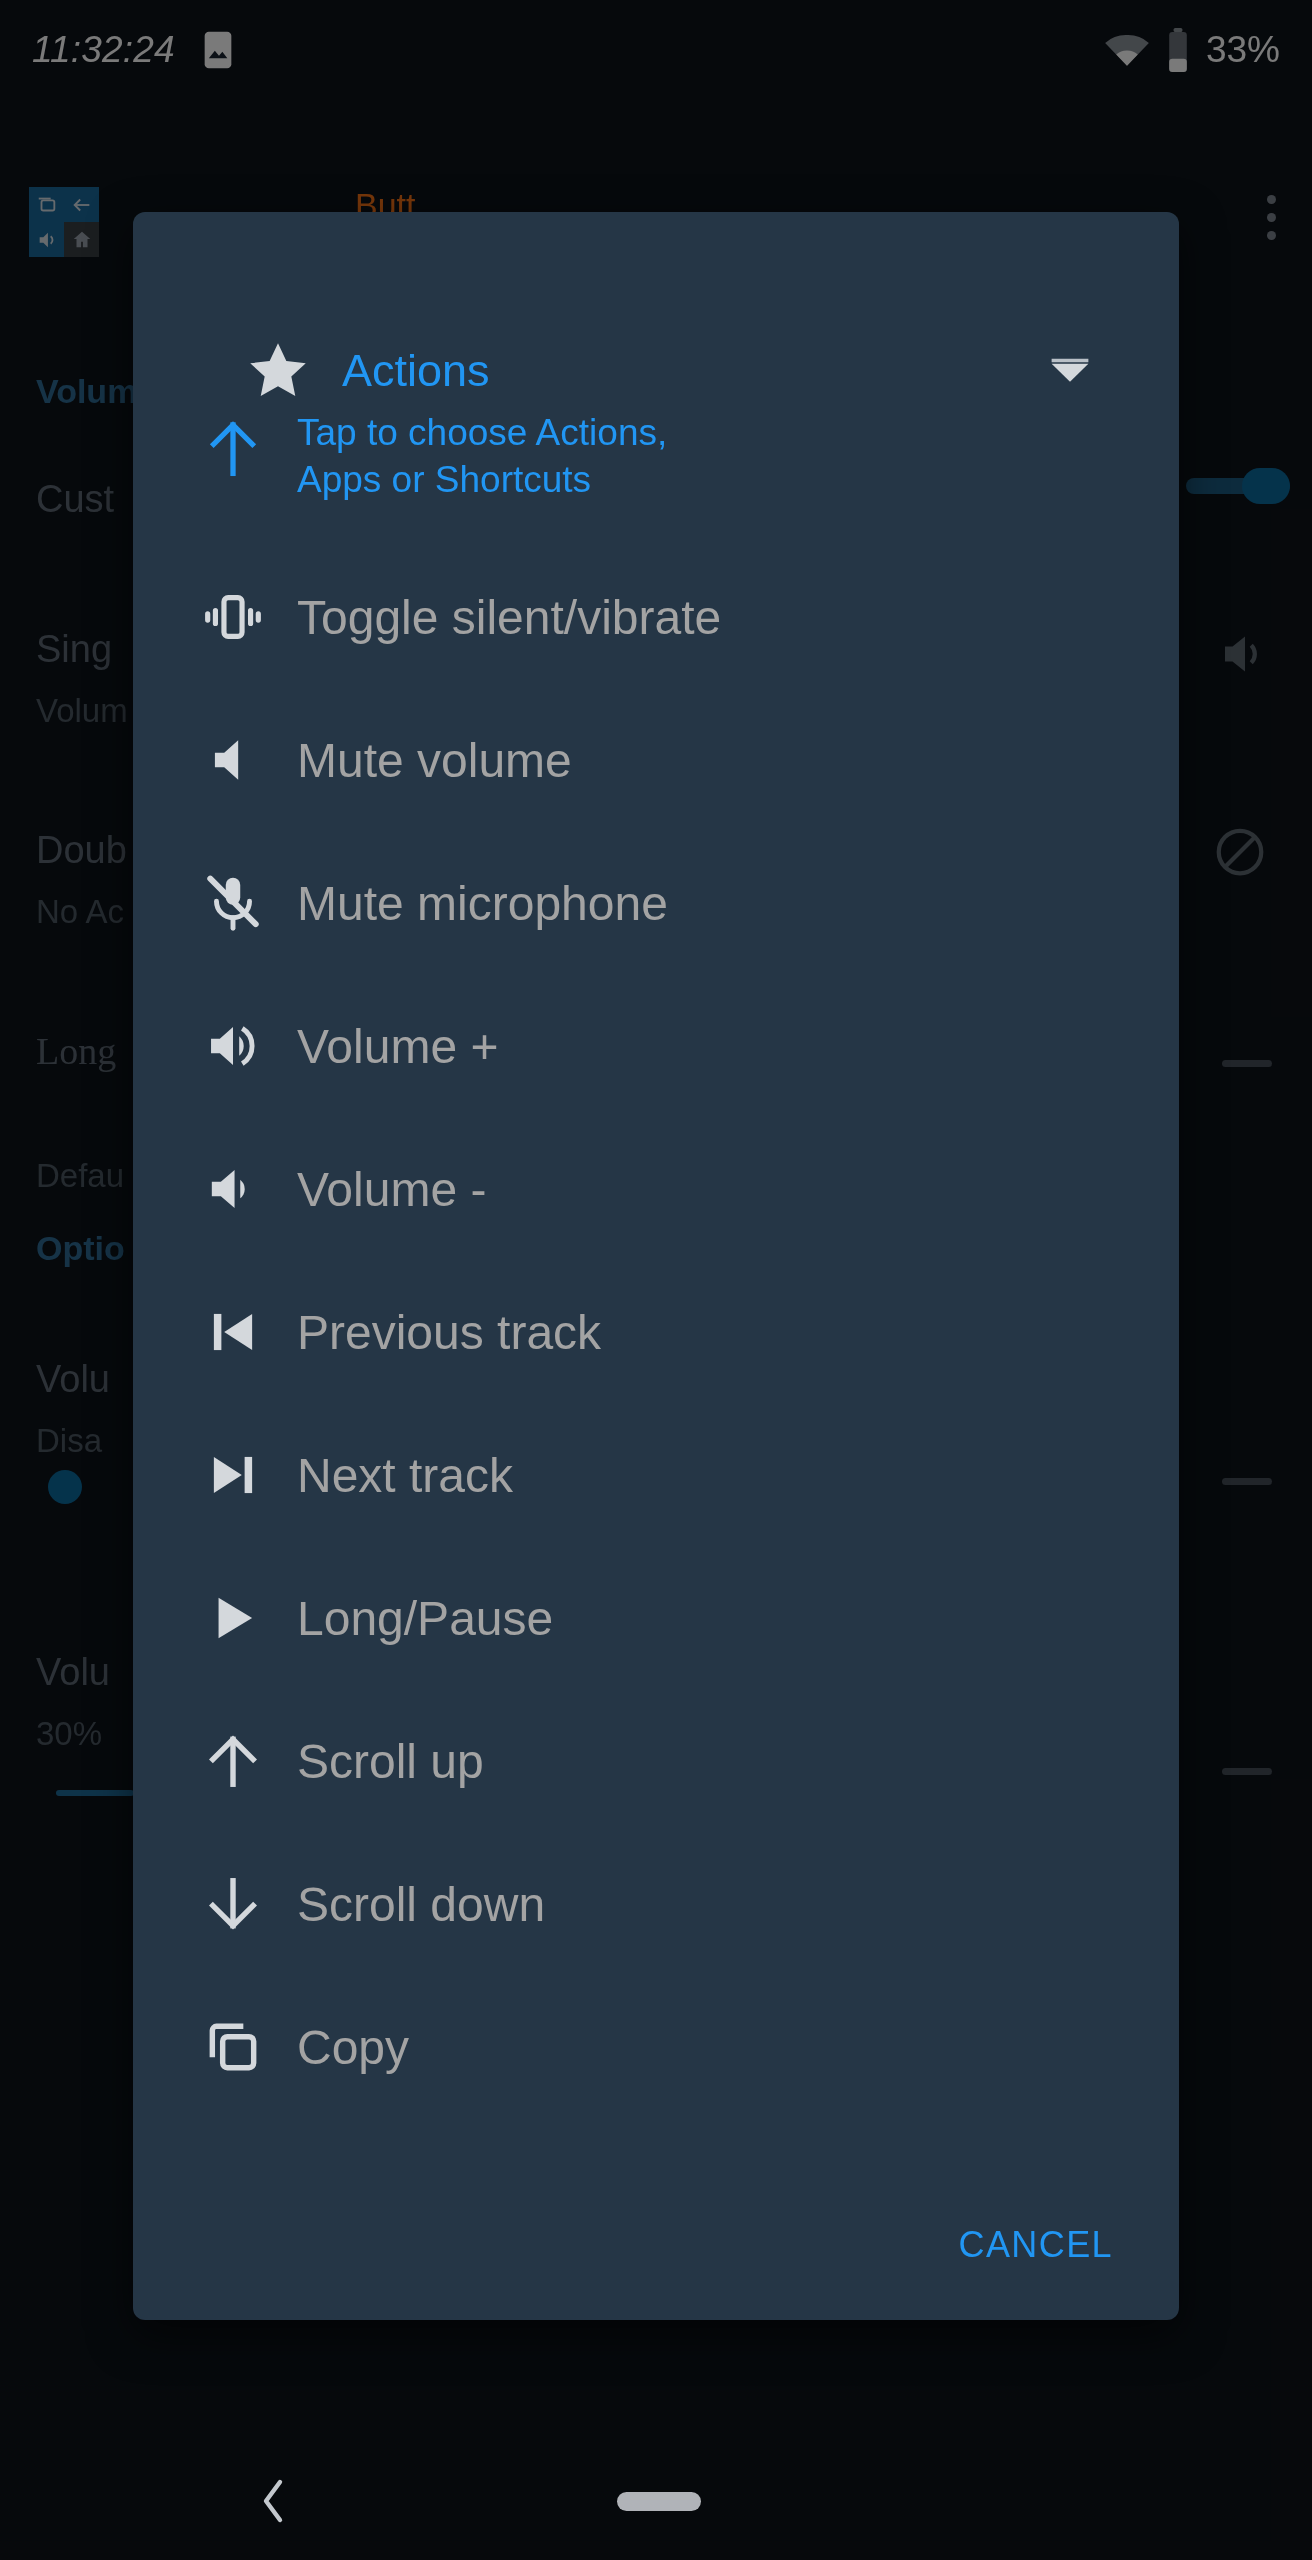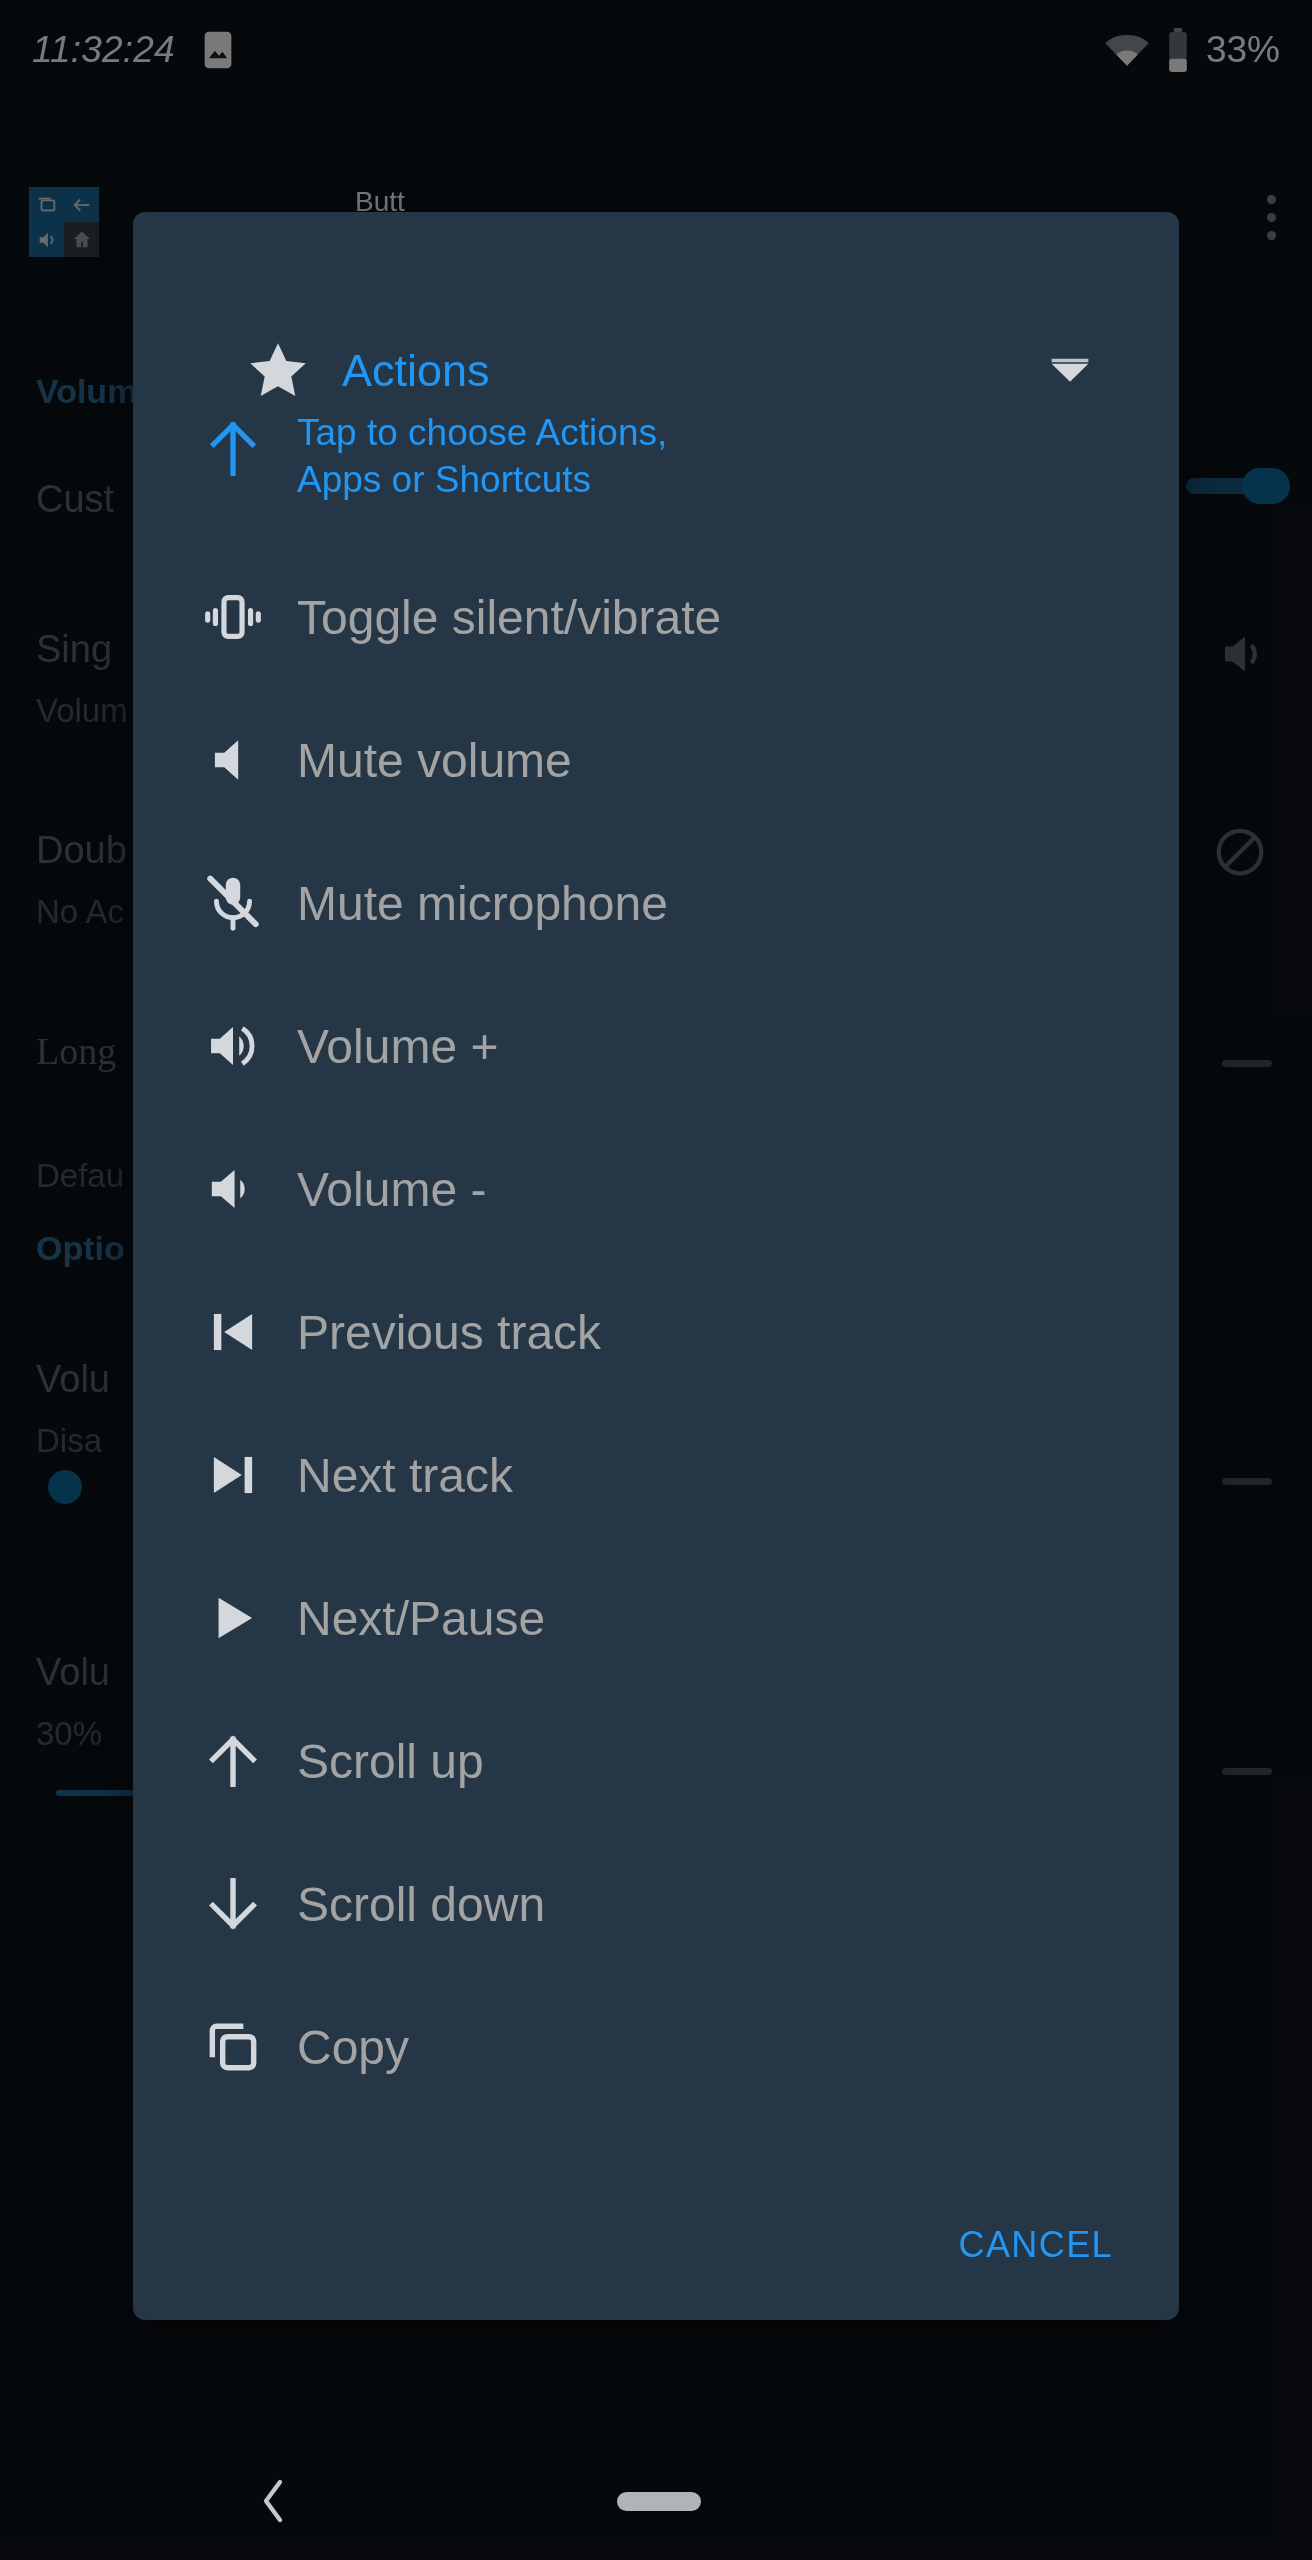--- a/index.html
+++ b/index.html
@@ -28,21 +28,21 @@
     position: absolute; color: #2e6c95; font-size: 34px; font-weight: bold;
     white-space: nowrap;
   }
   .bg-title {
     position: absolute; color: #5d6873; font-size: 38px; white-space: nowrap;
   }
   .bg-sub {
     position: absolute; color: #4d5862; font-size: 33px; white-space: nowrap;
   }
   .bg-toolbar-title {
-    position: absolute; color: #ffffff; font-size: 28px; white-space: nowrap;
+    position: absolute; color: #f97316; font-size: 34px; white-space: nowrap;
   }
 
   
   .a11y-quad {
     position: absolute; left: 29px; top: 187px;
     width: 70px; height: 70px;
     display: grid; grid-template-columns: 35px 35px; grid-template-rows: 35px 35px;
   }
   .a11y-cell {
     display: flex; align-items: center; justify-content: center;
@@ -370,21 +370,21 @@
         </span>
         <span class="dlg-row-label">Next track</span>
       </div>
 
       <div class="dlg-row">
         <span class="dlg-row-ic">
           <svg width="62" height="62" viewBox="0 0 24 24" fill="#d4d8dc">
             <path d="M6.4 4.2l13 7.8-13 7.8z"></path>
           </svg>
         </span>
-        <span class="dlg-row-label">Next/Pause</span>
+        <span class="dlg-row-label">Long/Pause</span>
       </div>
 
       <div class="dlg-row">
         <span class="dlg-row-ic">
           <svg width="62" height="62" viewBox="0 0 24 24" fill="none" stroke="#d4d8dc" stroke-width="2.1" stroke-linecap="square">
             <path d="M12 21V3.6"></path>
               <path d="M4.2 11.4L12 3.6l7.8 7.8"></path>
           </svg>
         </span>
         <span class="dlg-row-label">Scroll up</span>

